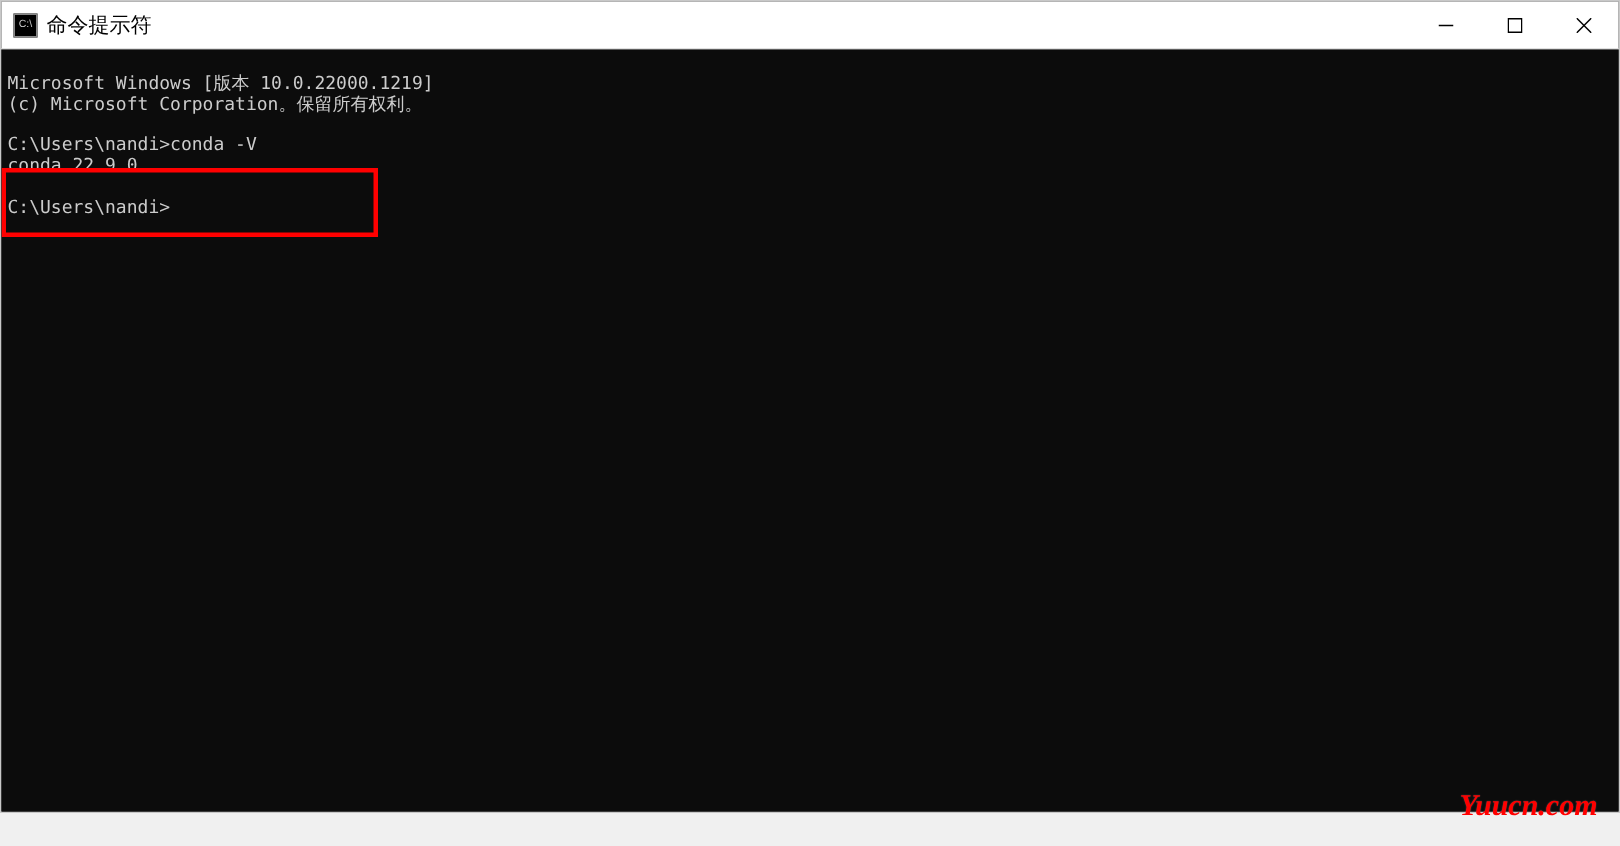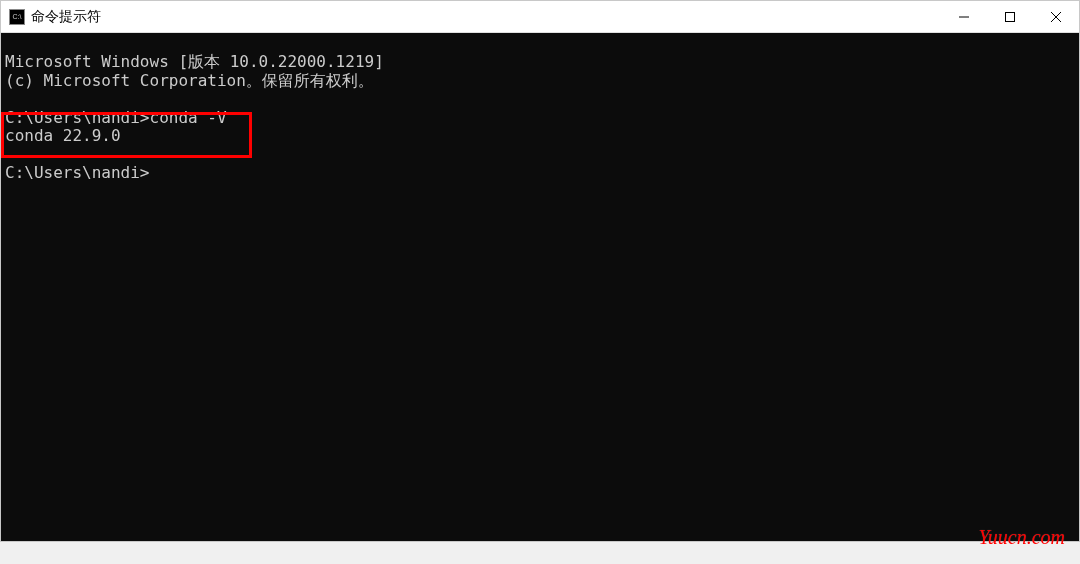--- a/index.html
+++ b/index.html
@@ -68,41 +68,41 @@
       height: 10px;
       stroke: #000;
       fill: none;
       stroke-width: 1;
     }
     .terminal {
       flex: 1;
       background: #0c0c0c;
       padding: 2px 4px;
       font-family: "NSimSun", "SimSun", "Consolas", monospace;
-      font-size: 16px;
+      font-size: 12px;
       color: #cccccc;
       line-height: 1.15;
       white-space: pre;
       position: relative;
       overflow: hidden;
     }
     .highlight-box {
       position: absolute;
       border: 3px solid #ff0000;
       pointer-events: none;
     }
     .watermark {
       position: absolute;
       bottom: 15px;
       right: 15px;
       color: #ff0000;
       font-size: 20px;
       font-family: "Times New Roman", serif;
       font-style: italic;
-      font-weight: normal;
+      font-weight: bold;
       text-shadow: 0 0 1px rgba(255,255,255,0.3);
       z-index: 10;
     }
   </style>
 </head>
 <body>
 
 <div class="window">
   <div class="titlebar">
     <div class="titlebar-icon">C:\</div>

